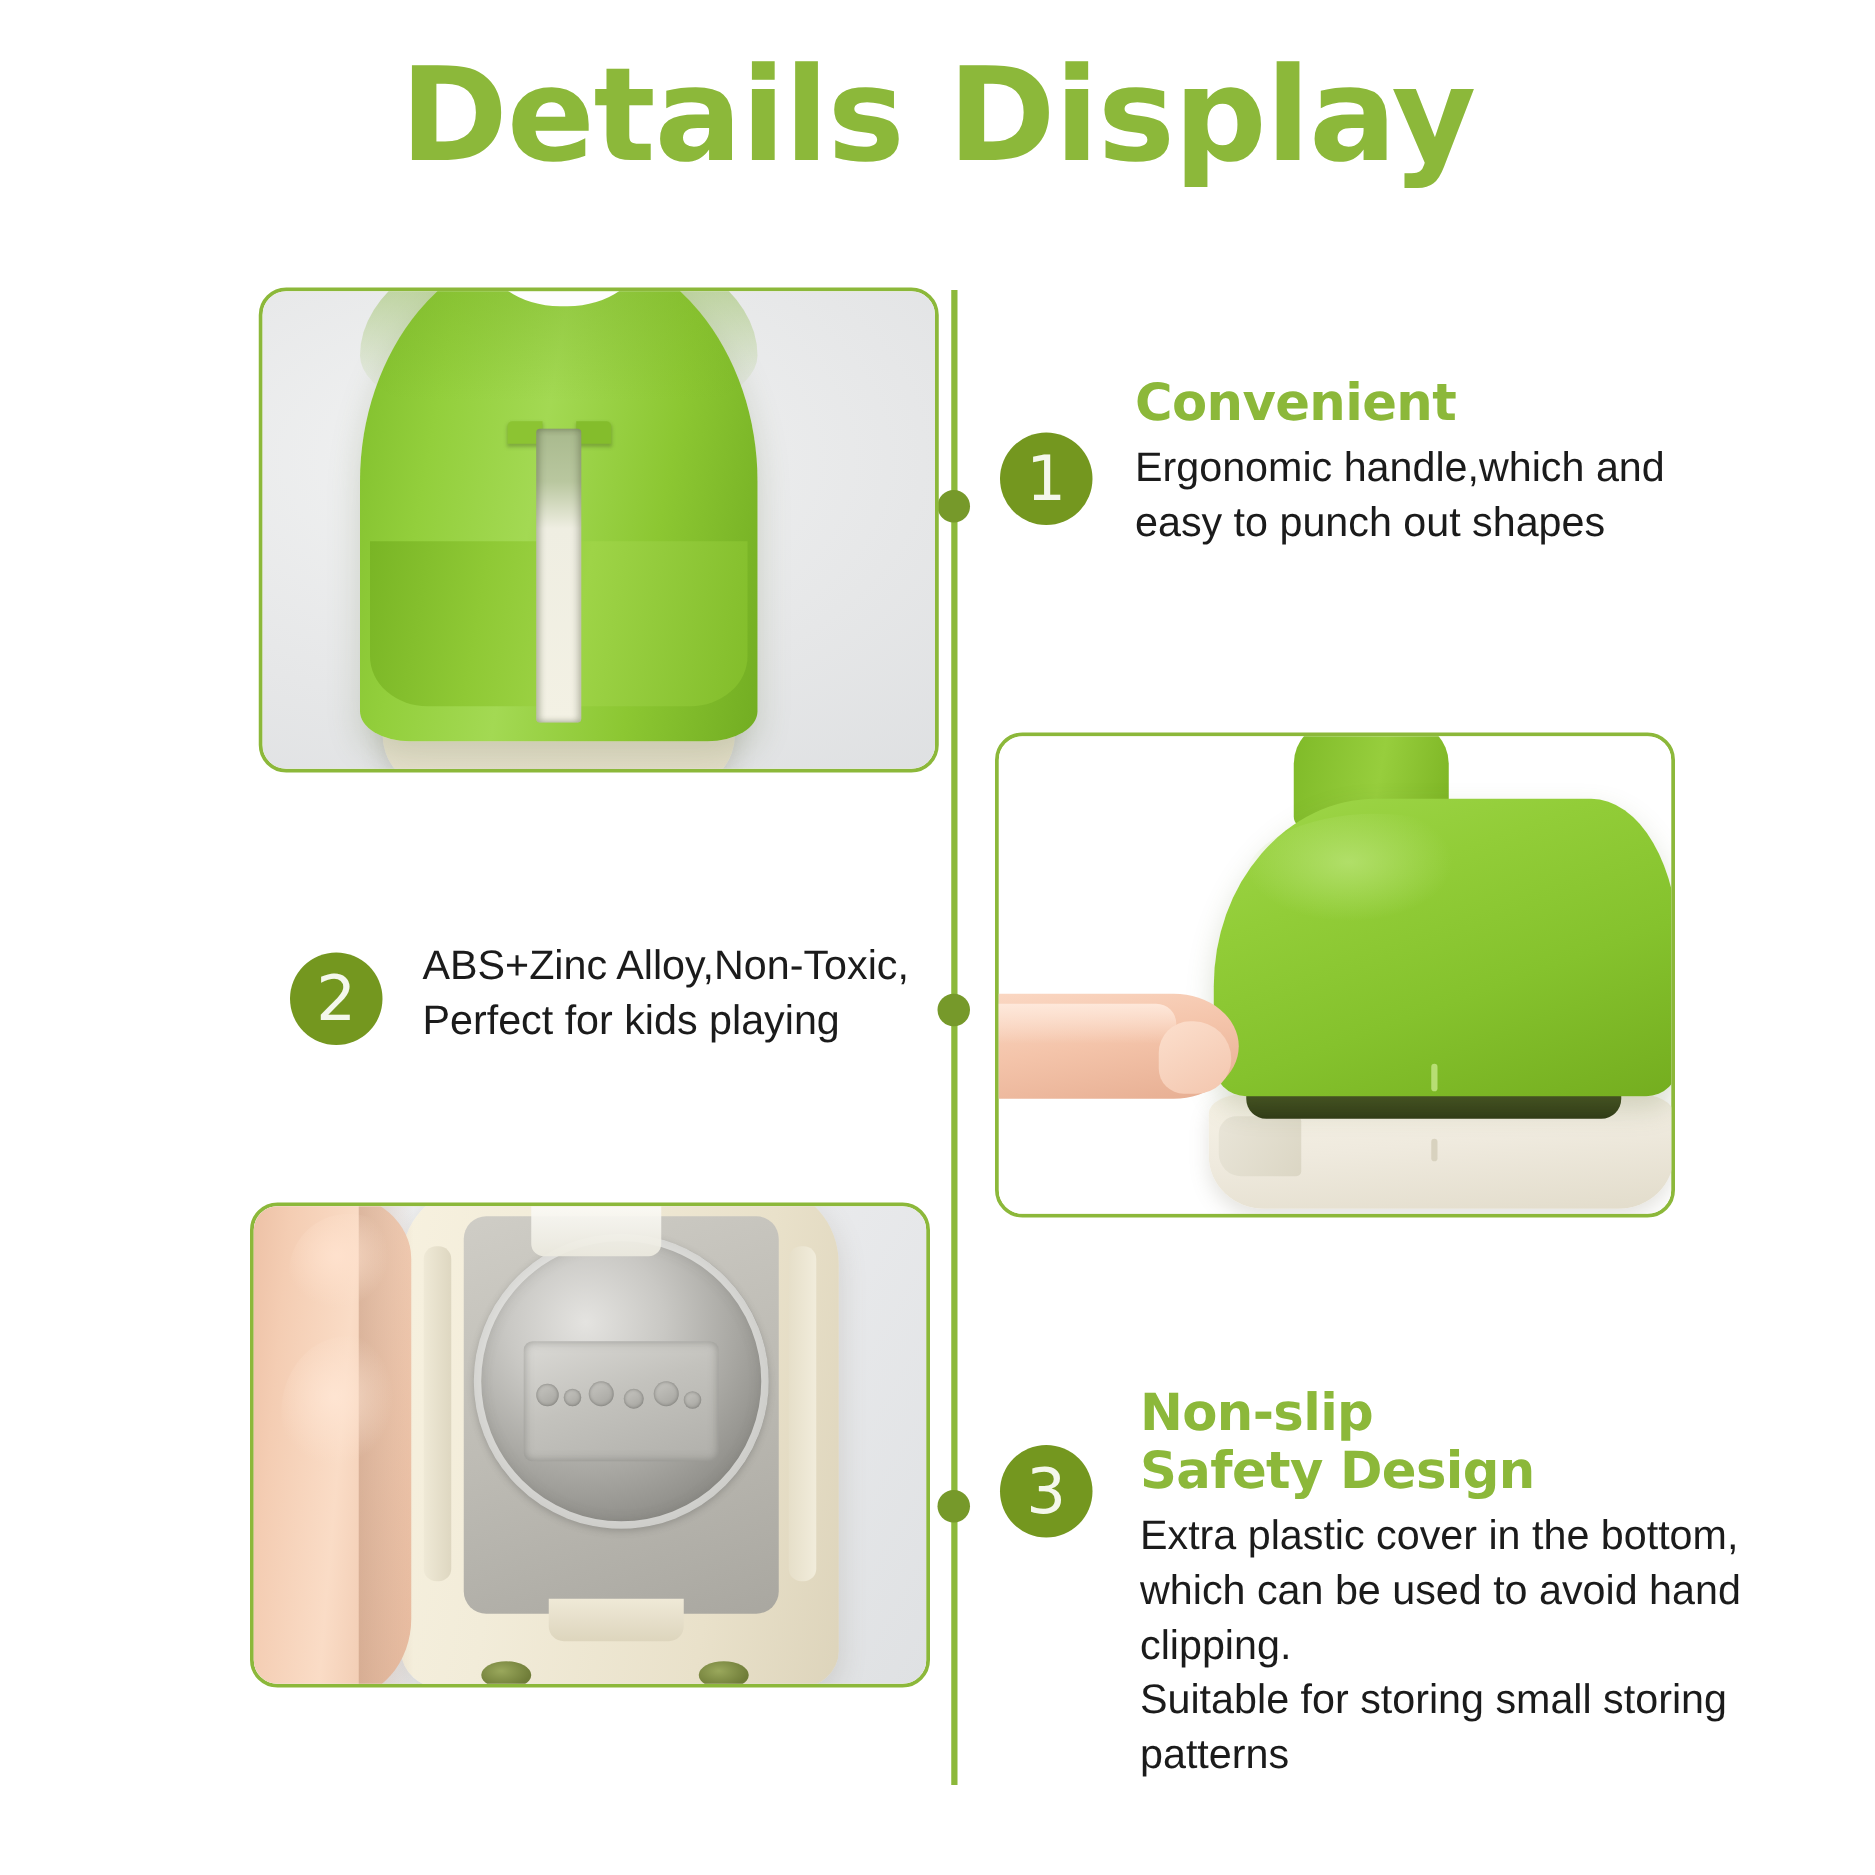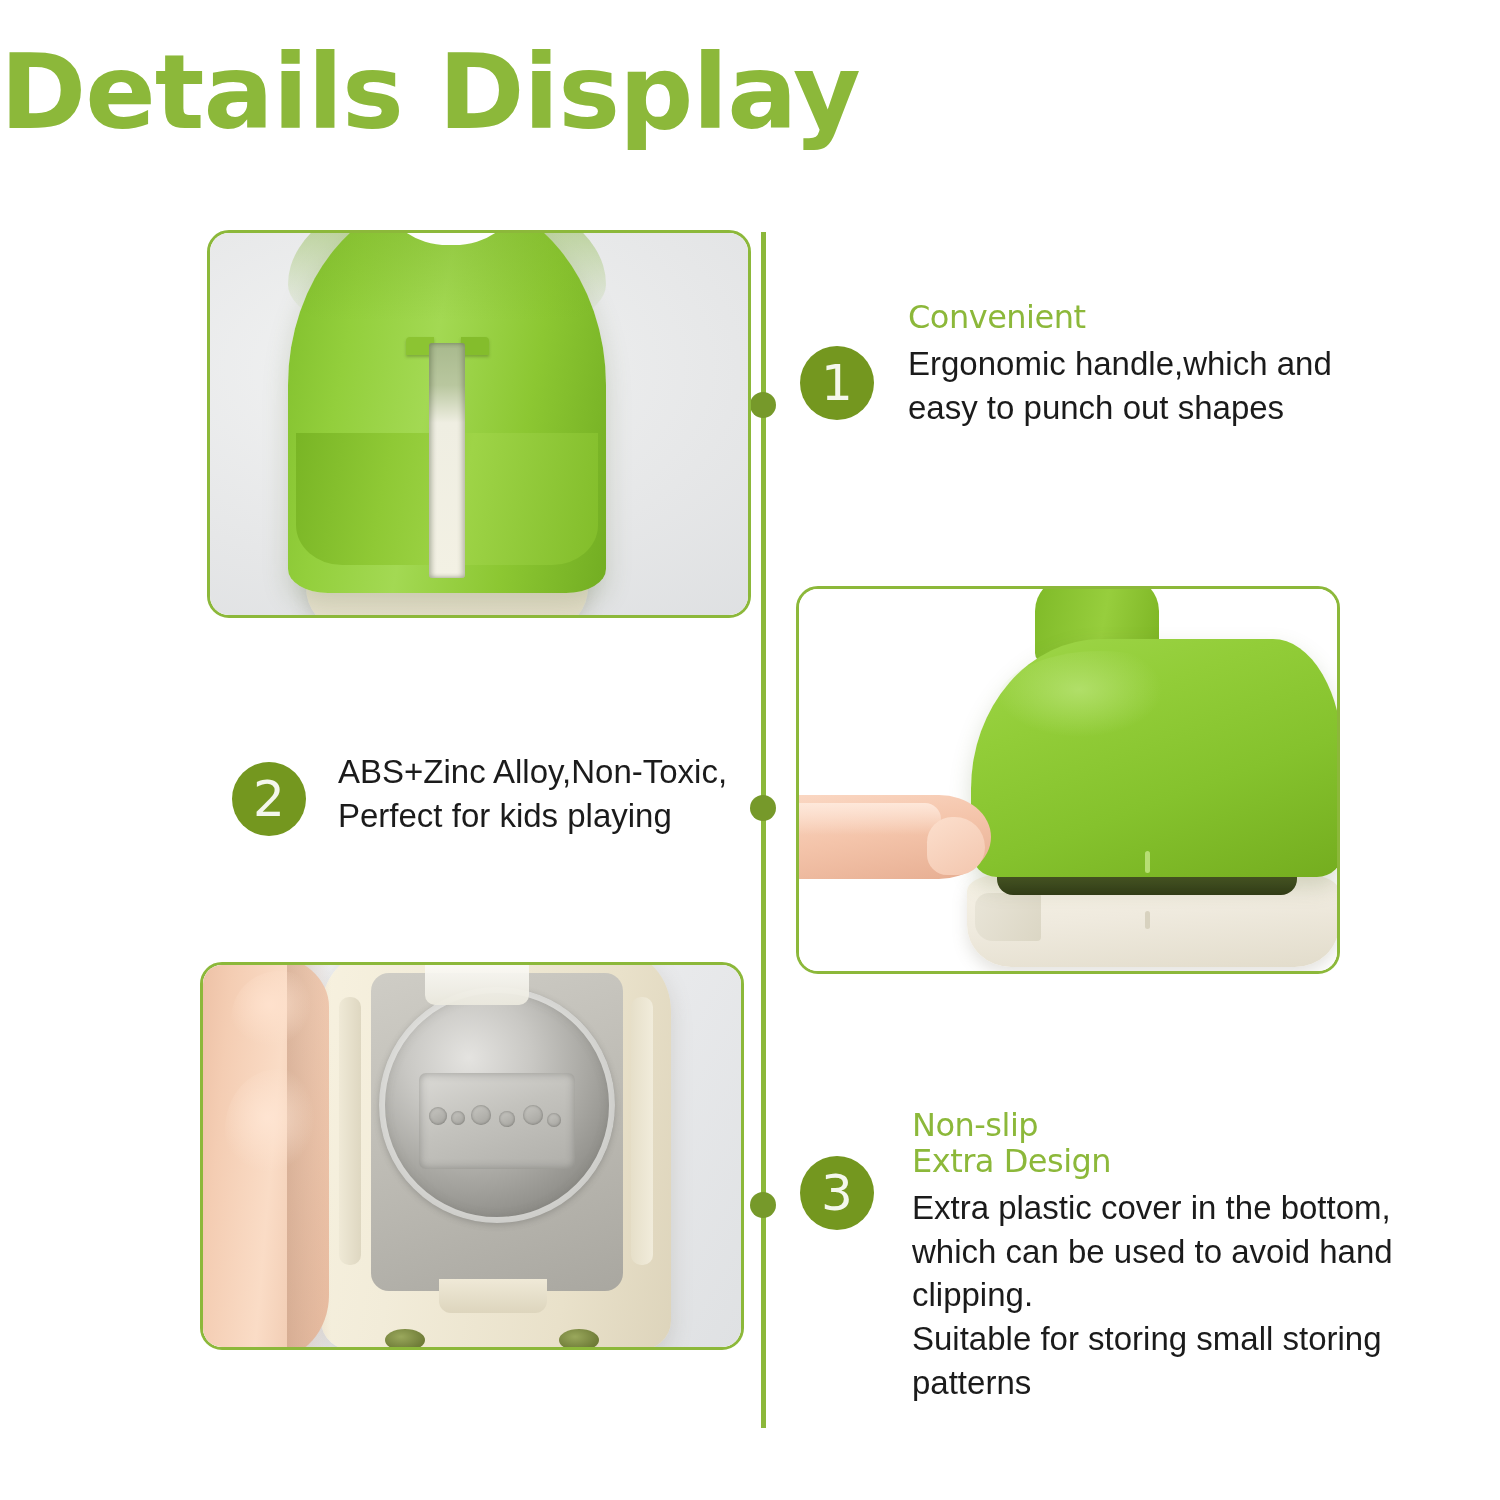--- a/index.html
+++ b/index.html
@@ -15,21 +15,21 @@
     font-family: "Liberation Sans", sans-serif;
     -webkit-font-smoothing: antialiased;
   }
 
   
   #page-title {
     position: absolute;
     left: 0;
     top: 38px;
     width: 1500px;
-    text-align: left;
+    text-align: center;
     font-size: 104px;
     line-height: 1.05;
     font-weight: bold;
     color: #8cb83a;
     letter-spacing: -1px;
     font-family: "DejaVu Sans", sans-serif;
   }
 
   
   #timeline-line {
@@ -428,22 +428,22 @@
   .feature-text {
     position: absolute;
     left: 108px;
     top: 0;
   }
   #feature-2 .feature-text { left: 106px; }
   #feature-3 .feature-text { left: 112px; }
 
   .feature-heading {
     font-family: "DejaVu Sans", sans-serif;
-    font-size: 32px;
-    font-weight: normal;
+    font-size: 41px;
+    font-weight: bold;
     color: #8cb83a;
     line-height: 1.12;
     letter-spacing: -0.5px;
     white-space: pre-line;
     margin: 0 0 6px 0;
   }
   .feature-body {
     font-family: "Liberation Sans", sans-serif;
     font-size: 33px;
     line-height: 1.33;
@@ -535,20 +535,20 @@
   <div class="feature-text">
     <div class="feature-body">ABS+Zinc Alloy,Non-Toxic,
 Perfect for kids playing</div>
   </div>
 </div>
 
 <div class="feature" id="feature-3">
   <div class="badge">3</div>
   <div class="feature-text">
     <div class="feature-heading">Non-slip
-Extra Design</div>
+Safety Design</div>
     <div class="feature-body">Extra plastic cover in the bottom,
 which can be used to avoid hand
 clipping.
 Suitable for storing small storing
 patterns</div>
   </div>
 </div>
 
 </body></html>

